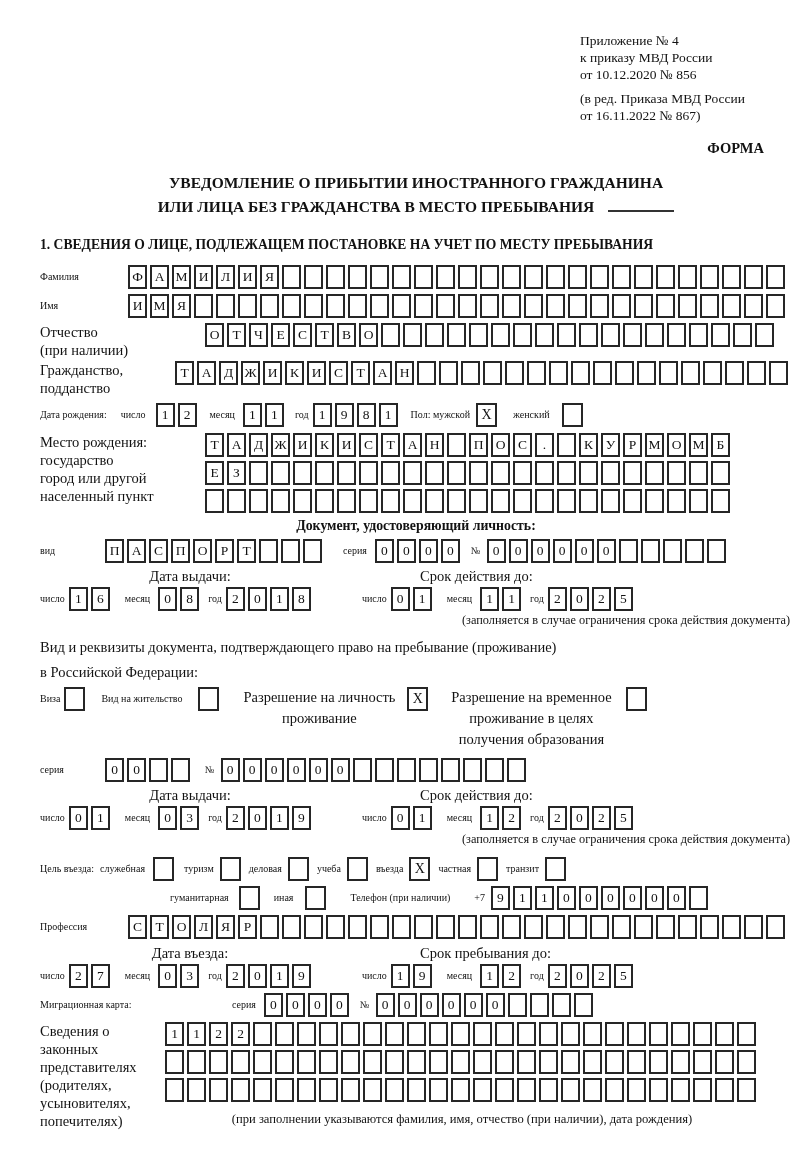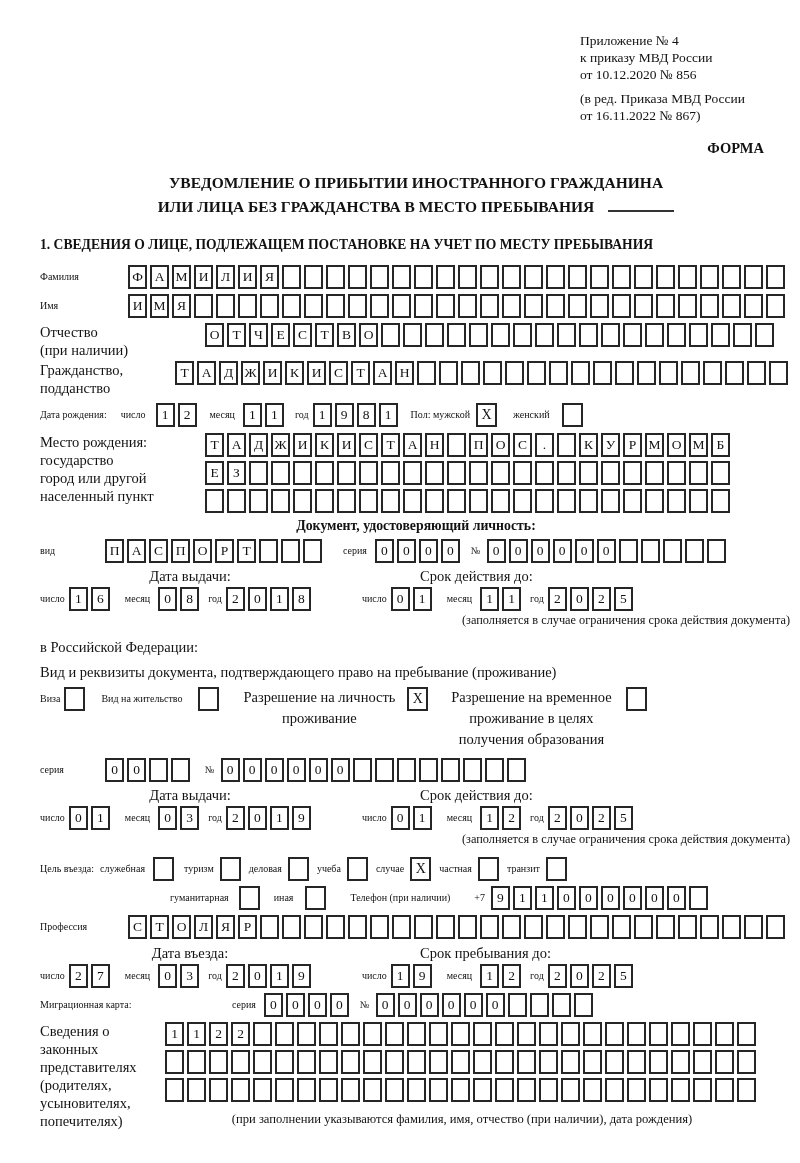--- a/index.html
+++ b/index.html
@@ -391,22 +391,22 @@
     <span class="cellrow ml4">
         <span class="cell">2</span>
         <span class="cell">0</span>
         <span class="cell">2</span>
         <span class="cell">5</span>
       </span>
   </div>
   <div class="note">(заполняется в случае ограничения срока действия документа)</div>
 
   <div class="para">
+    <div>Вид и реквизиты документа, подтверждающего право на пребывание (проживание)</div>
     <div>в Российской Федерации:</div>
-    <div>Вид и реквизиты документа, подтверждающего право на пребывание (проживание)</div>
   </div>
 
   <div class="frow mt2">
     <span class="lbl">Виза</span>
     <span class="checkbox ml4"></span>
     <span class="lbl ml16">Вид на жительство</span>
     <span class="checkbox ml16"></span>
     <span class="optlbl ml16" style="width:168px">Разрешение на личность проживание</span>
     <span class="checkbox ml4">X</span>
     <span class="optlbl ml12" style="width:182px">Разрешение на временное проживание в целях получения образования</span>
@@ -485,21 +485,21 @@
   <div class="frow mt10">
     <span class="lbl">Цель въезда:</span>
     <span class="lbl ml6">служебная</span>
     <span class="checkbox ml8"></span>
     <span class="lbl ml10">туризм</span>
     <span class="checkbox ml6"></span>
     <span class="lbl ml8">деловая</span>
     <span class="checkbox ml6"></span>
     <span class="lbl ml8">учеба</span>
     <span class="checkbox ml6"></span>
-    <span class="lbl ml8">случае</span>
+    <span class="lbl ml8">въезда</span>
     <span class="checkbox ml6">X</span>
     <span class="lbl ml8">частная</span>
     <span class="checkbox ml6"></span>
     <span class="lbl ml8">транзит</span>
     <span class="checkbox ml6"></span>
   </div>
 
   <div class="frow mt5" style="padding-left:130px">
     <span class="lbl">гуманитарная</span>
     <span class="checkbox ml10"></span>

